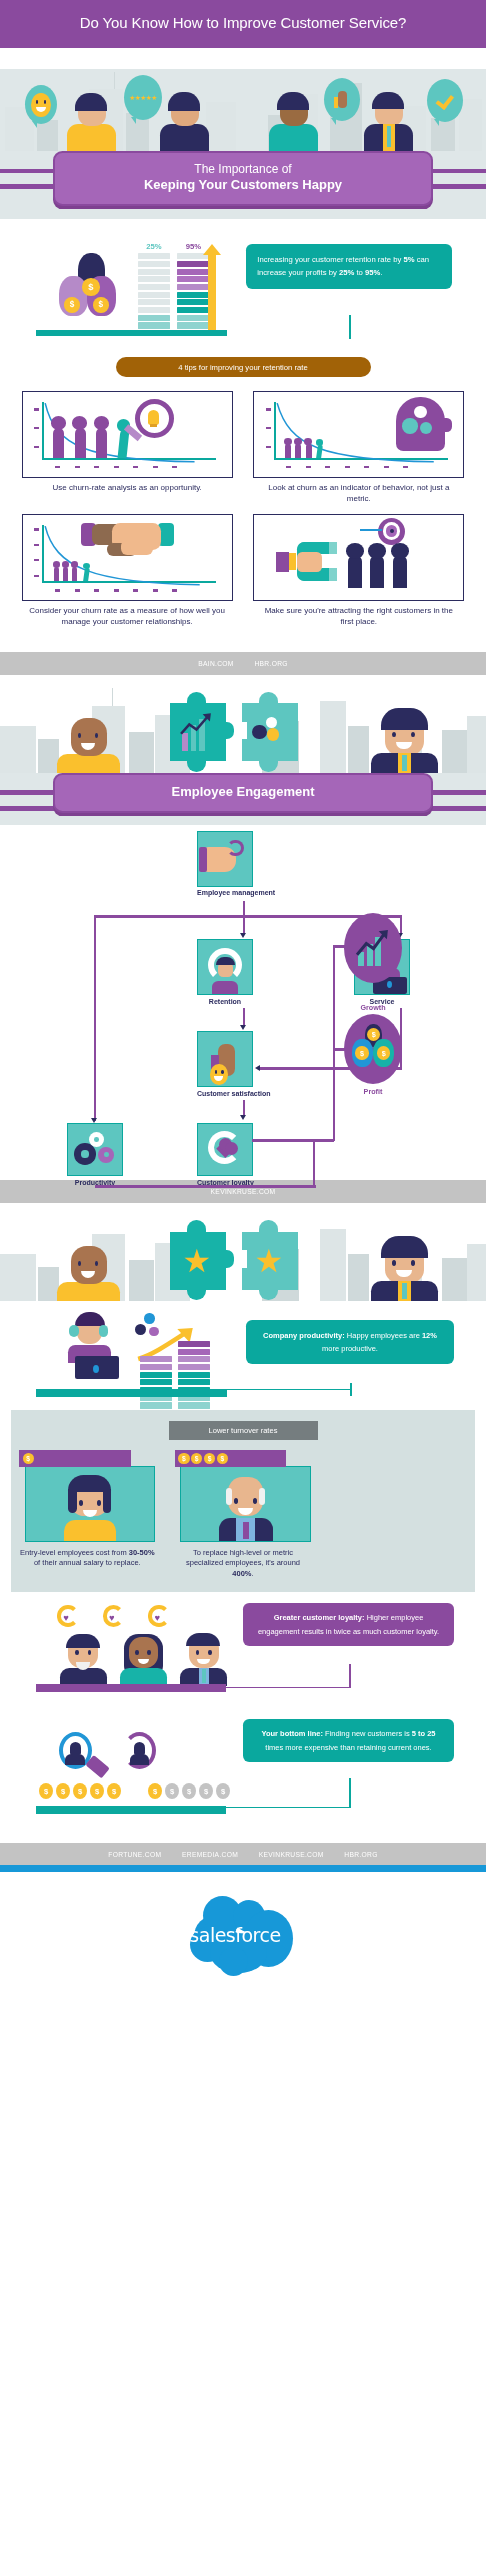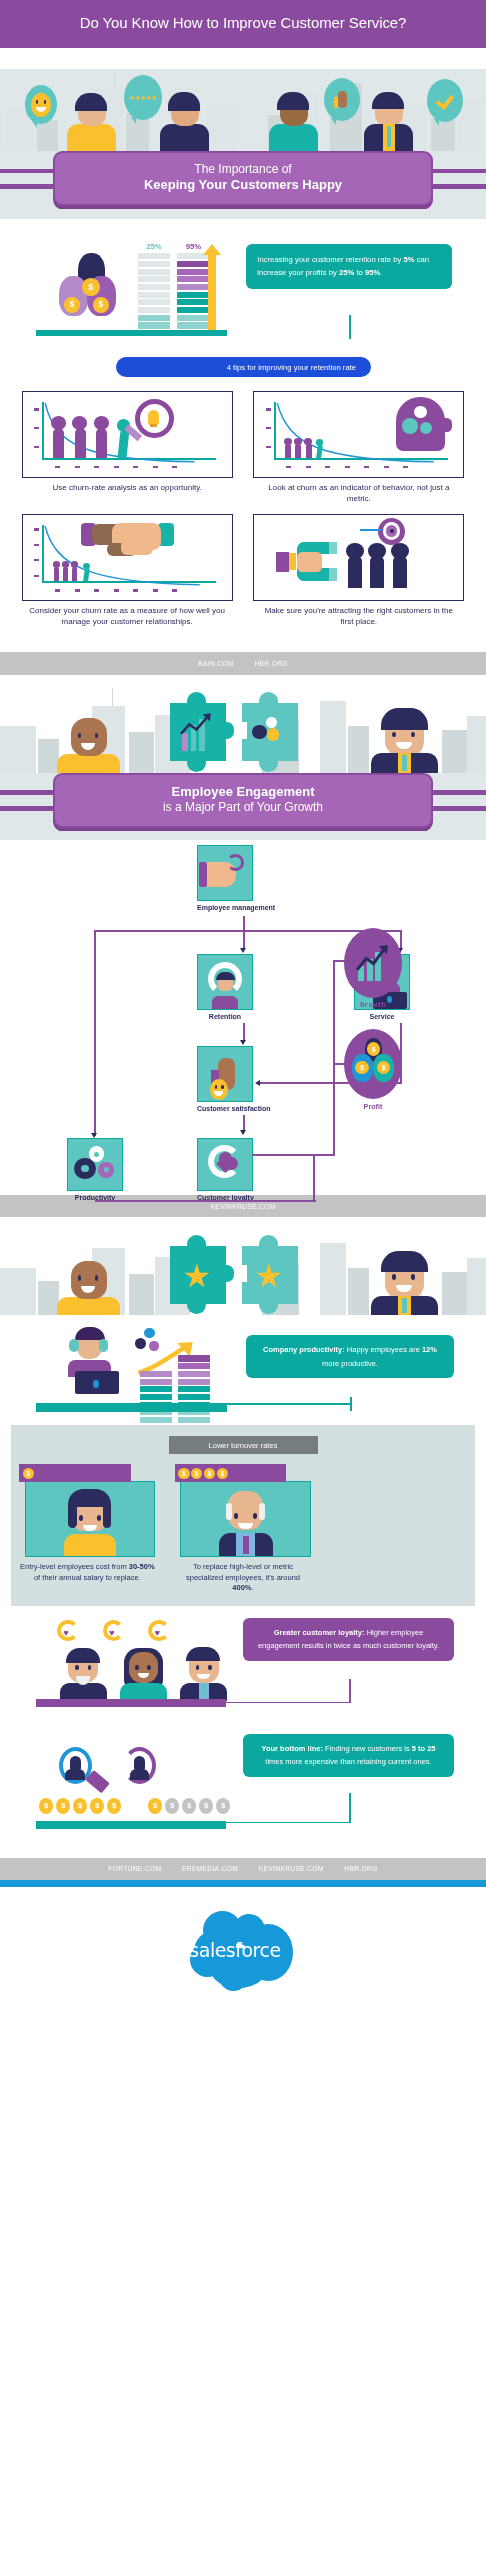--- a/index.html
+++ b/index.html
@@ -75,22 +75,22 @@
     position:absolute; left:246px; top:25px; width:206px;
     background:#0aa89e; color:#fff; border-radius:6.2px; padding:9.3px 11.3px;
     font-size:7.7px; line-height:1.75;
   }
   .callout b { font-weight:bold; }
   .callout-stem { position:absolute; left:349px; top:96px; width:1.5px; height:24px; background:#0aa89e; }
 
   
   .pill {
     margin:9.3px auto 11.3px; width:auto; display:block; max-width:255px;
-    background:#1d4ed8; color:#fff; border-radius:13.4px;
-    text-align:right; padding:5.7px 14.4px; font-size:7.7px;
+    background:#a16207; color:#fff; border-radius:13.4px;
+    text-align:center; padding:5.7px 14.4px; font-size:7.7px;
   }
 
   
   .tips { display:grid; grid-template-columns:1fr 1fr; gap:9.3px 20.6px; padding:2.1px 21.6px 5.2px; }
   .tip { }
   .tip-box { border:1.5px solid #2b2b5e; height:87px; position:relative; background:#fff; overflow:hidden;}
   .tip-cap { text-align:center; font-size:8px; line-height:1.35; padding:5.2px 4.1px 0; color:#2b2b5e;}
   .axis-v { position:absolute; left:19.6px; top:10.3px; bottom:16.5px; width:2.1px; background:#0aa89e;}
   .axis-h { position:absolute; left:19.6px; bottom:16.5px; height:2.1px; right:15.5px; background:#0aa89e;}
   .tick { position:absolute; width:5.2px;height:2.6px;background:#8a4a9e;}
@@ -491,21 +491,20 @@
   </div>
 
   <div class="plaque-wrap">
     <div class="plaque-rails">
       <div class="rail"></div>
         <div class="rail"></div>
     </div>
     <div class="plaque">
       <h2>
         <span>Employee Engagement</span><br>
-        <span class="l1">is a Major Part of Your Growth</span>
       </h2>
     </div>
   </div>
 
   <div class="flow">
 
     <div class="node" style="left:197px;top:5.2px;">
       <div class="node-img" style="width:56px;height:56px;position:relative;">
         <div style="position:absolute;left:5.2px;top:15.5px;width:33px;height:25px;background:#f0b98c;border-radius:5.2px 11.3px 11.3px 5.2px;"></div>
         <div style="position:absolute;left:1px;top:15.5px;width:8.2px;height:25px;background:#8a4a9e;border-radius:2.1px;"></div>
@@ -601,21 +600,21 @@
 
     <div class="circ" style="left:344px;top:88px;width:58px;height:70px;">
       <div style="position:absolute;left:14.4px;bottom:17.5px;width:5.7px;height:14.4px;background:#5dc6c0;"></div>
       <div style="position:absolute;left:23px;bottom:17.5px;width:5.7px;height:21.6px;background:#5dc6c0;"></div>
       <div style="position:absolute;left:31px;bottom:17.5px;width:5.7px;height:29px;background:#5dc6c0;"></div>
       <svg style="position:absolute;left:11.3px;top:15.5px;" width="36" height="30" viewBox="0 0 70 58">
           <path d="M4 50 L22 28 L36 38 L58 8" stroke="#2b2b5e" stroke-width="6" fill="none"></path>
           <path d="M46 4 L64 2 L62 20 Z" fill="#2b2b5e"></path>
         </svg>
     </div>
-    <div class="circ-lbl" style="left:344px;top:161px;width:58px;font-family:Liberation Mono, monospace;">Growth</div>
+    <div class="circ-lbl" style="left:344px;top:178px;width:58px;">Growth</div>
 
     <div class="circ" style="left:344px;top:189px;width:58px;height:70px;">
       <div style="position:absolute;left:20.6px;top:9.3px;width:17.5px;height:23px;border-radius:45%;background:#2b2b5e;"></div>
       <div style="position:absolute;left:8.2px;top:25px;width:20.6px;height:28px;border-radius:45%;background:#2196d6;"></div>
       <div style="position:absolute;left:29px;top:25px;width:20.6px;height:28px;border-radius:45%;background:#17b3a8;"></div>
       <div class="coin" style="left:23px;top:13.4px;width:13.4px;height:13.4px;font-size:7.2px;">$</div>
       <div class="coin" style="left:11.3px;top:32px;width:13.4px;height:13.4px;font-size:7.2px;">$</div>
       <div class="coin" style="left:33px;top:32px;width:13.4px;height:13.4px;font-size:7.2px;">$</div>
     </div>
     <div class="circ-lbl" style="left:344px;top:262px;width:58px;">Profit</div>

